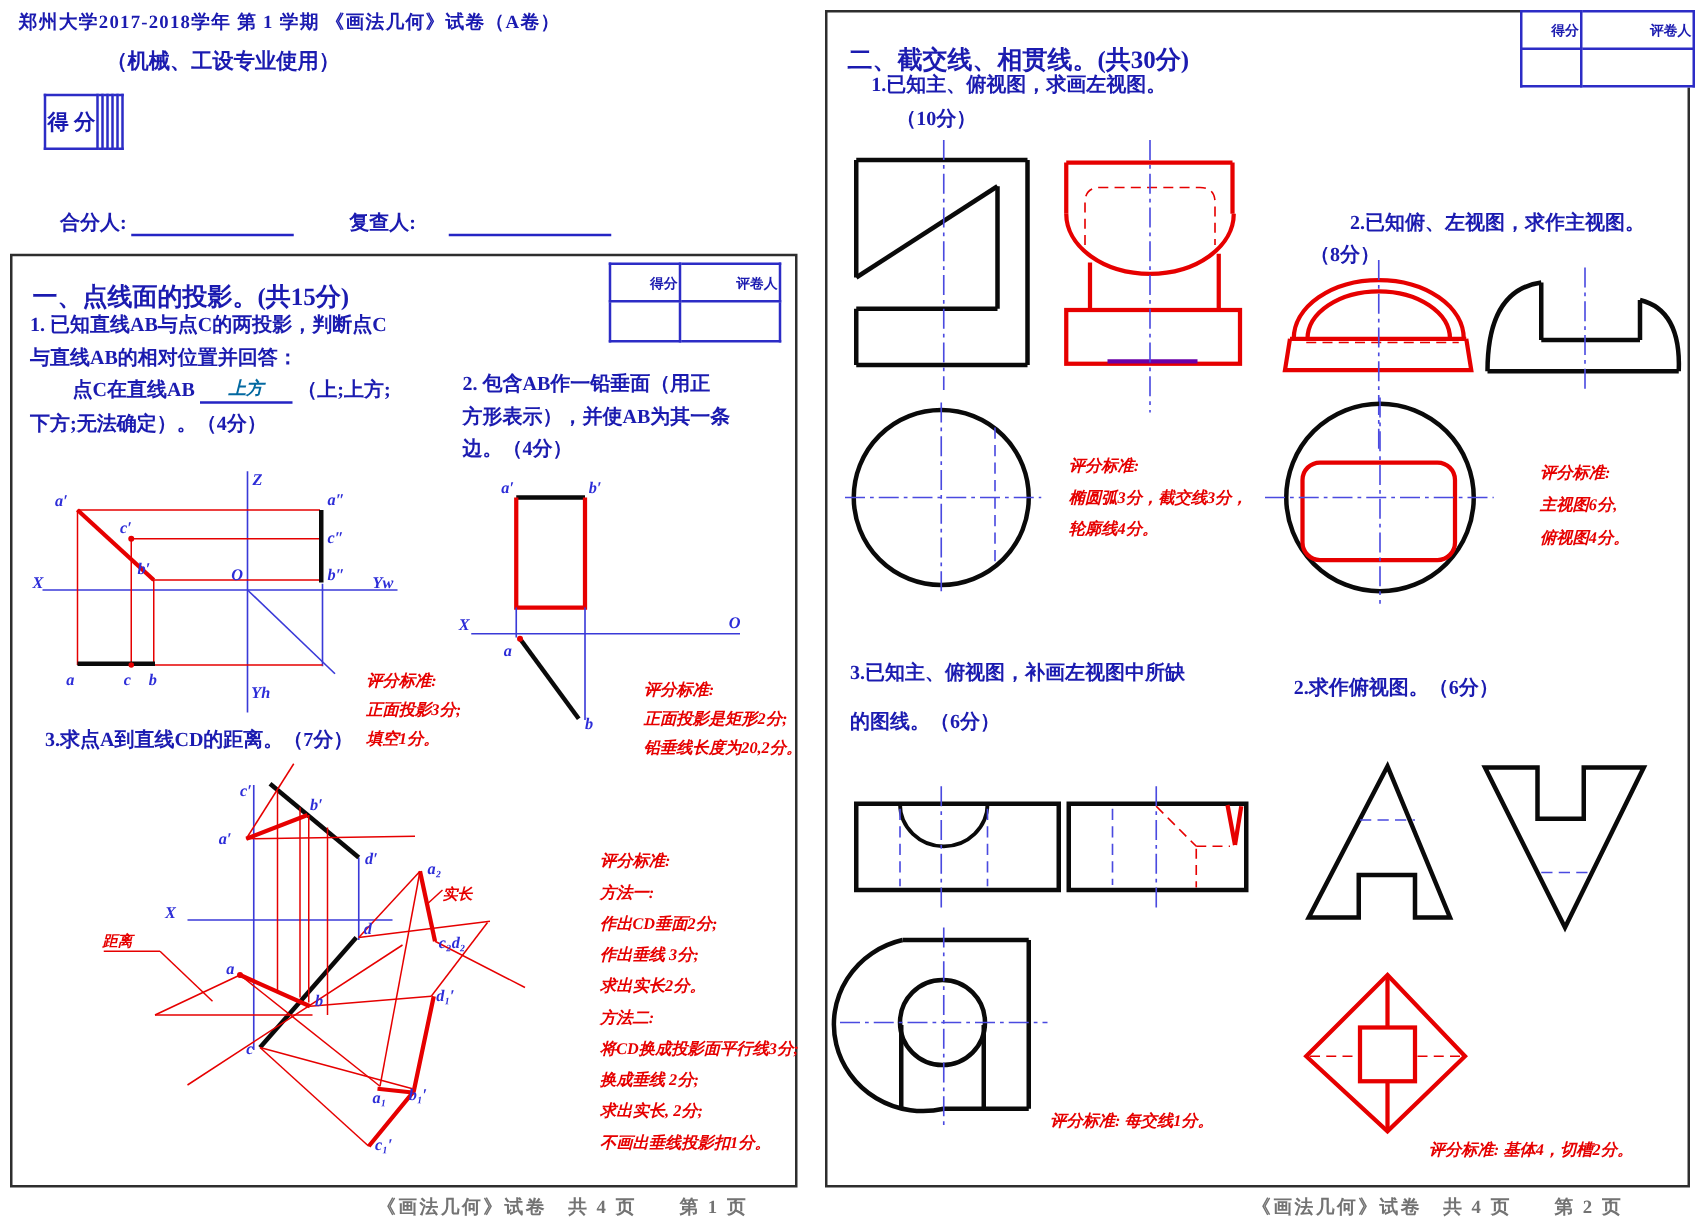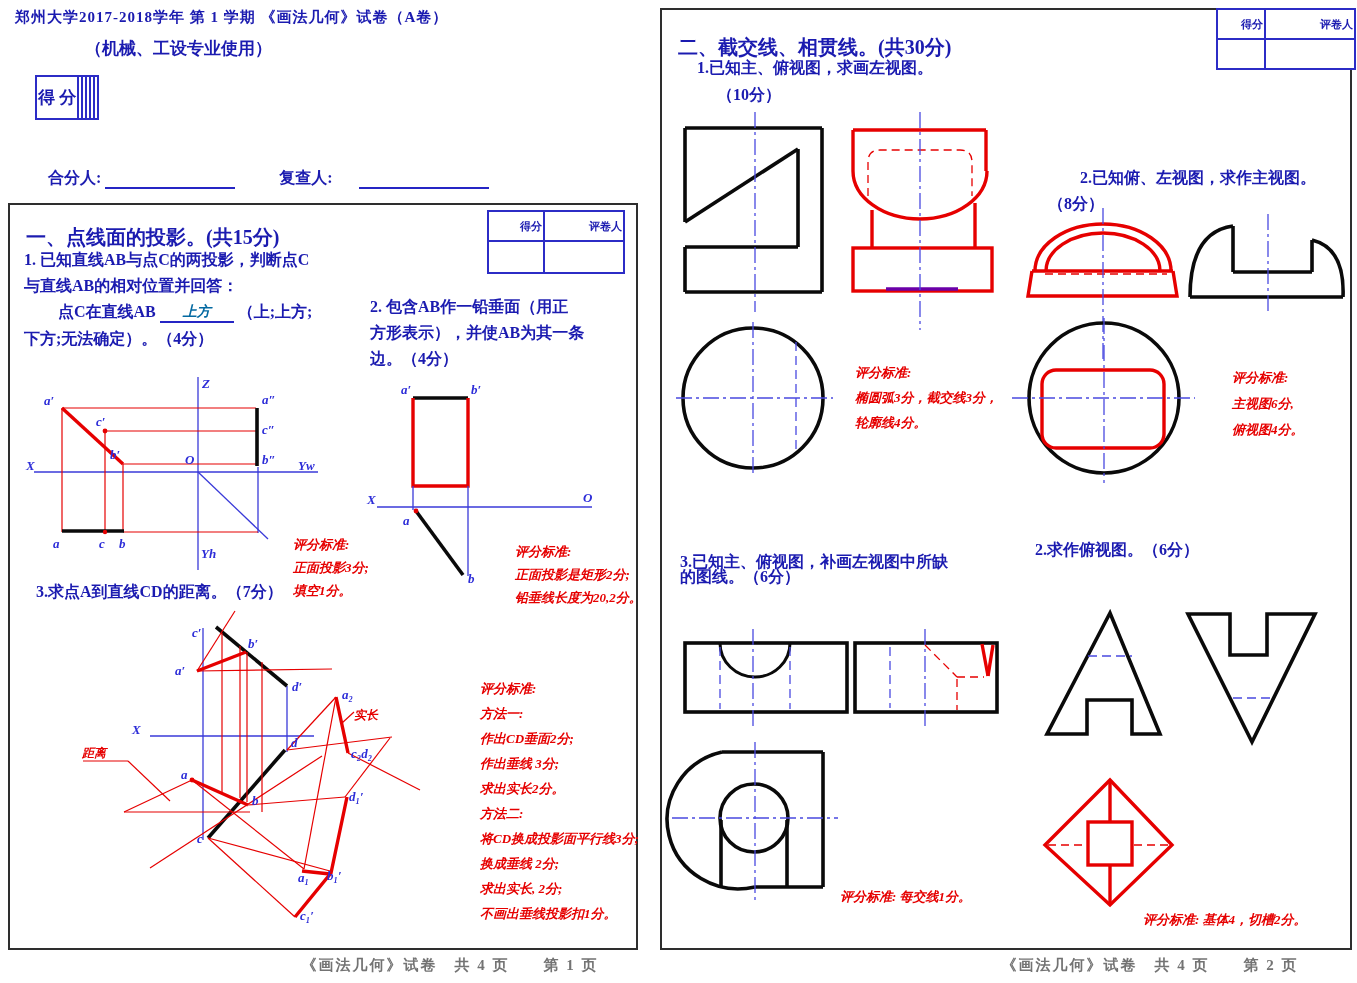--- a/index.html
+++ b/index.html
@@ -145,21 +145,21 @@
 
 <div class="txt c-blue body16" style="left:1080px;top:168px;">2.已知俯、左视图，求作主视图。</div>
 <div class="txt c-blue body16" style="left:1048px;top:194px;">（8分）</div>
 
 <div class="txt note" style="left:1232px;top:365px;line-height:26px;">
   <div>评分标准:</div>
   <div>主视图6分,</div>
   <div>俯视图4分。</div>
 </div>
 
-<div class="txt c-blue body16" style="left:680px;top:552px;">3.已知主、俯视图，补画左视图中所缺</div>
+<div class="txt c-blue body16" style="left:680px;top:528px;">3.已知主、俯视图，补画左视图中所缺</div>
 <div class="txt c-blue body16" style="left:680px;top:567px;">的图线。（6分）</div>
 <div class="txt note" style="left:840px;top:885px;">评分标准: 每交线1分。</div>
 
 <div class="txt c-blue body16" style="left:1035px;top:540px;">2.求作俯视图。（6分）</div>
 <div class="txt note" style="left:1143px;top:908px;">评分标准: 基体4，切槽2分。</div>
 
 <div class="txt footer" style="left:960px;top:956px;width:380px;">《画法几何》试卷　共 4 页　　第 2 页</div>
 
 <svg class="lay" width="1357" height="983" viewBox="0 0 1357 983">
 

